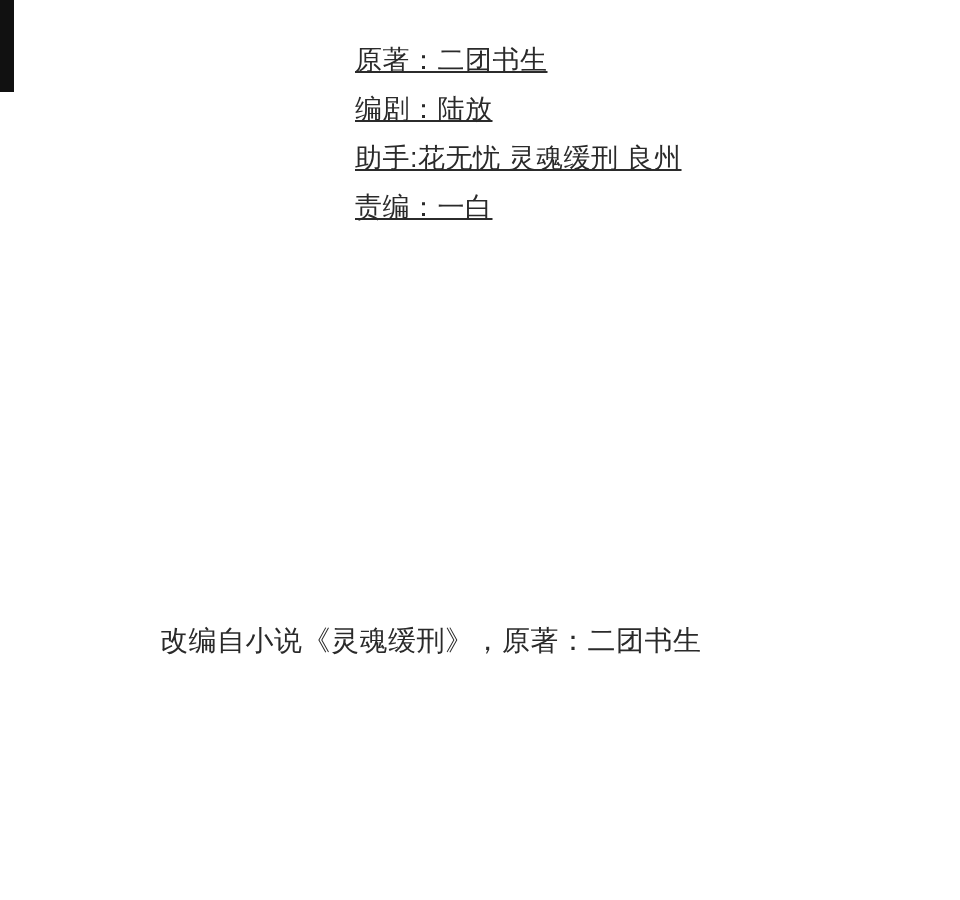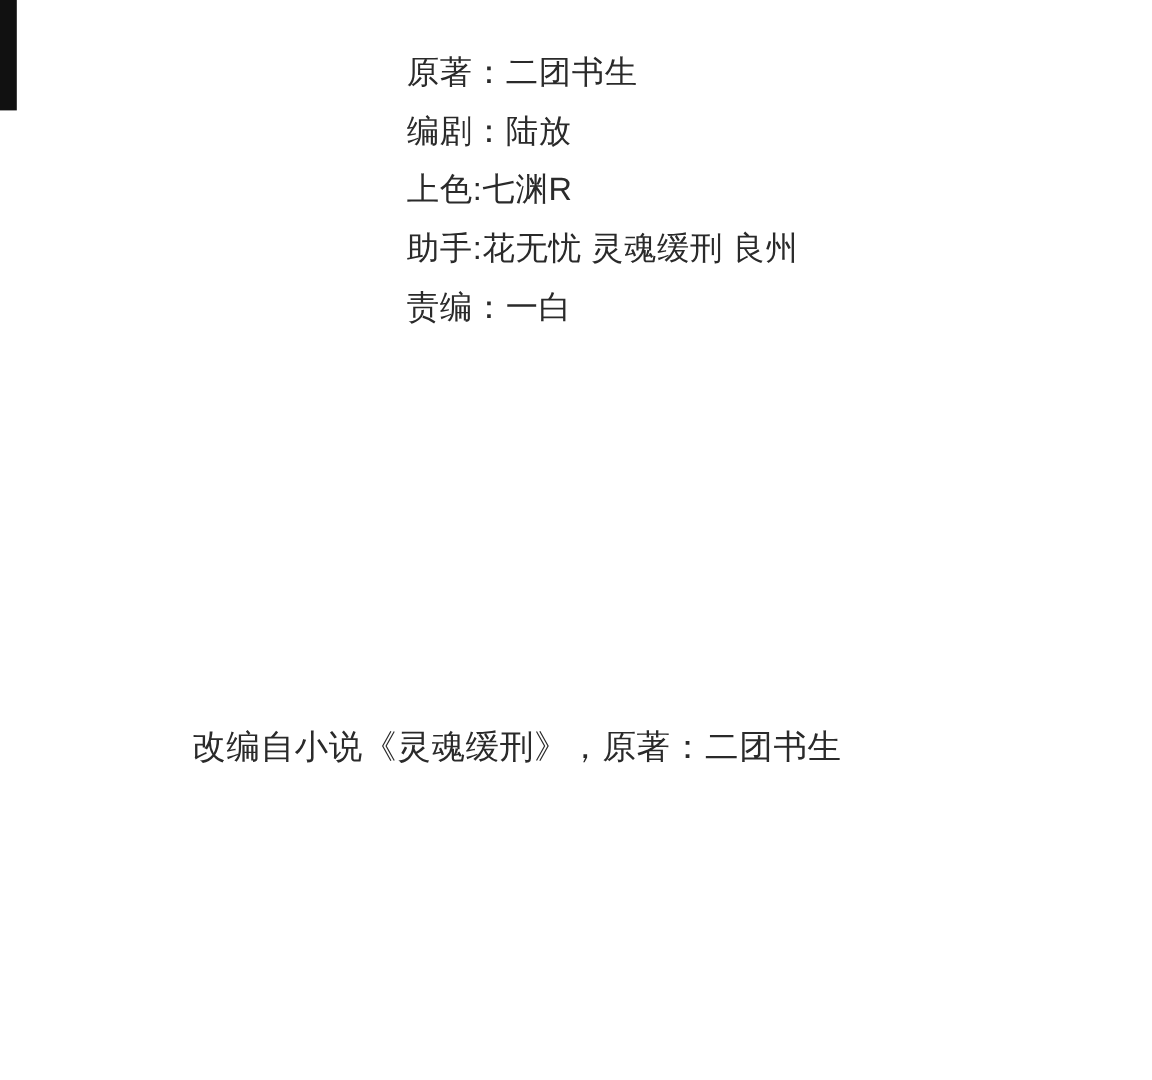--- a/index.html
+++ b/index.html
@@ -25,52 +25,52 @@
   .left-strip {
     position: absolute;
     left: 0;
     top: 0;
     width: 14px;
     height: 92px;
     background: #111111;
   }
   .credits {
     position: absolute;
-    left: 339px;
+    left: 355px;
     top: 36px;
     width: 560px;
+    text-decoration: underline;
   }
   .credit-line {
     font-size: 27px;
     line-height: 49px;
     letter-spacing: 0.5px;
     color: #2a2a2a;
     white-space: nowrap;
   }
   .adaptation {
     position: absolute;
     left: 160px;
-    top: 603px;
+    top: 621px;
     font-size: 28px;
     line-height: 40px;
     letter-spacing: 0.5px;
     color: #2a2a2a;
     white-space: nowrap;
   }
 </style>
 </head>
 <body>
 
 <div class="page">
 
   <div class="left-strip"></div>
 
   <div class="credits">
     <div class="credit-line">原著：二团书生</div>
     <div class="credit-line">编剧：陆放</div>
-    <div class="credit-line">上色:七渊R</div>
     <div class="credit-line">助手:花无忧 灵魂缓刑 良州</div>
     <div class="credit-line">责编：一白</div>
   </div>
 
   <div class="adaptation">改编自小说《灵魂缓刑》，原著：二团书生</div>
 
 </div>
 
 </body></html>

